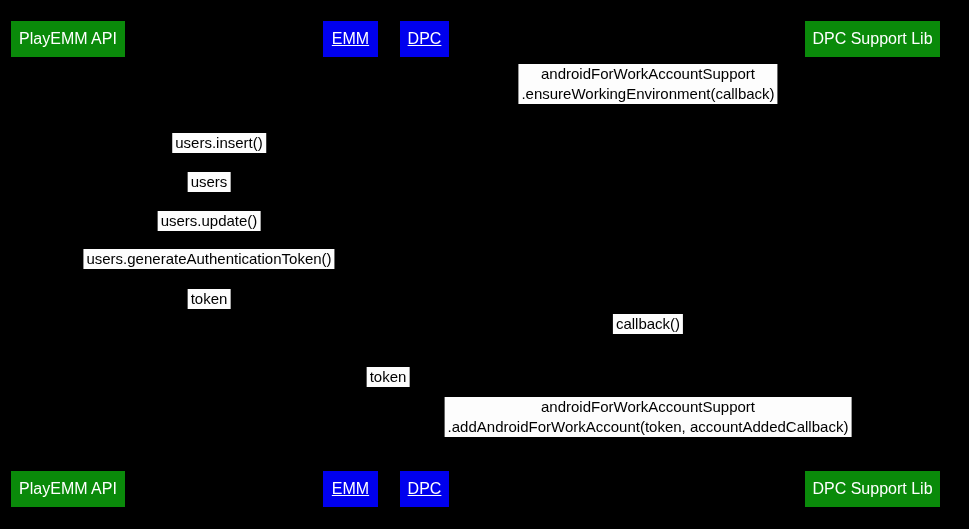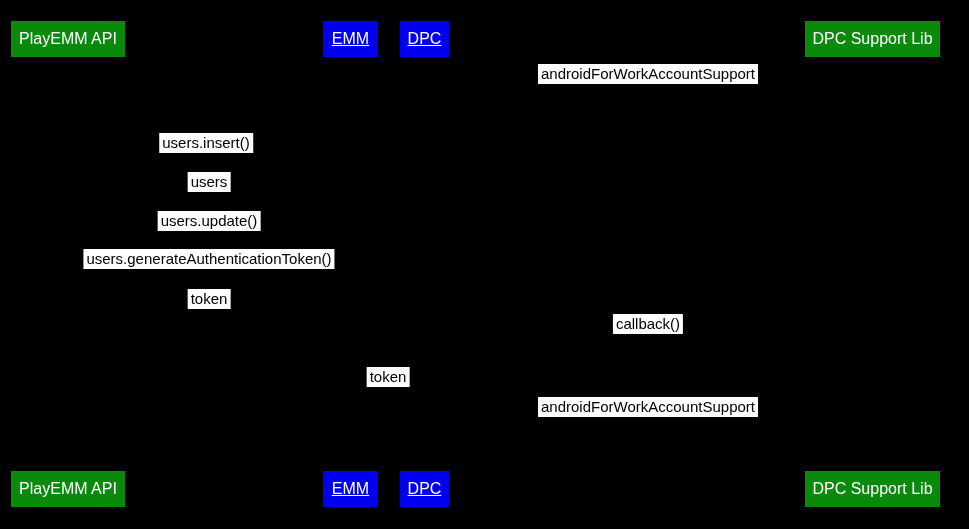--- a/index.html
+++ b/index.html
@@ -45,38 +45,40 @@
 
 <div class="stage" style="--bg: #000000; --green: #0a8a0a; --blue: #0000ee; --actor-text: #ffffff; --chip-bg: #fdfdfd; --chip-text: #000000;">
 
   <div class="actor green" style="left:11px;  top:21px; width:114px">PlayEMM API</div>
   <div class="actor blue" style="left:323px; top:21px; width:55px">EMM</div>
   <div class="actor blue" style="left:400px; top:21px; width:49px">DPC</div>
   <div class="actor green" style="left:805px; top:21px; width:135px">DPC Support Lib</div>
 
   <div class="chip" style="left:648px; top:64px">
     <span>androidForWorkAccountSupport</span>
+    <span>.ensureWorkingEnvironment(callback)</span>
   </div>
 
-  <div class="chip" style="left:206px; top:133px">users.insert()</div>
+  <div class="chip" style="left:219px; top:133px">users.insert()</div>
 
   <div class="chip" style="left:209px; top:172px">users</div>
 
   <div class="chip" style="left:209px; top:249px">users.generateAuthenticationToken()</div>
 
   <div class="chip" style="left:209px; top:211px">users.update()</div>
 
   <div class="chip" style="left:209px; top:289px">token</div>
 
   <div class="chip" style="left:648px; top:314px">callback()</div>
 
   <div class="chip" style="left:388px; top:367px">token</div>
 
   <div class="chip" style="left:648px; top:397px">
     <span>androidForWorkAccountSupport</span>
+    <span>.addAndroidForWorkAccount(token, accountAddedCallback)</span>
   </div>
 
   <div class="actor green" style="left:11px;  top:471px; width:114px">PlayEMM API</div>
   <div class="actor blue" style="left:323px; top:471px; width:55px">EMM</div>
   <div class="actor blue" style="left:400px; top:471px; width:49px">DPC</div>
   <div class="actor green" style="left:805px; top:471px; width:135px">DPC Support Lib</div>
 
 </div>
 
 </body></html>

